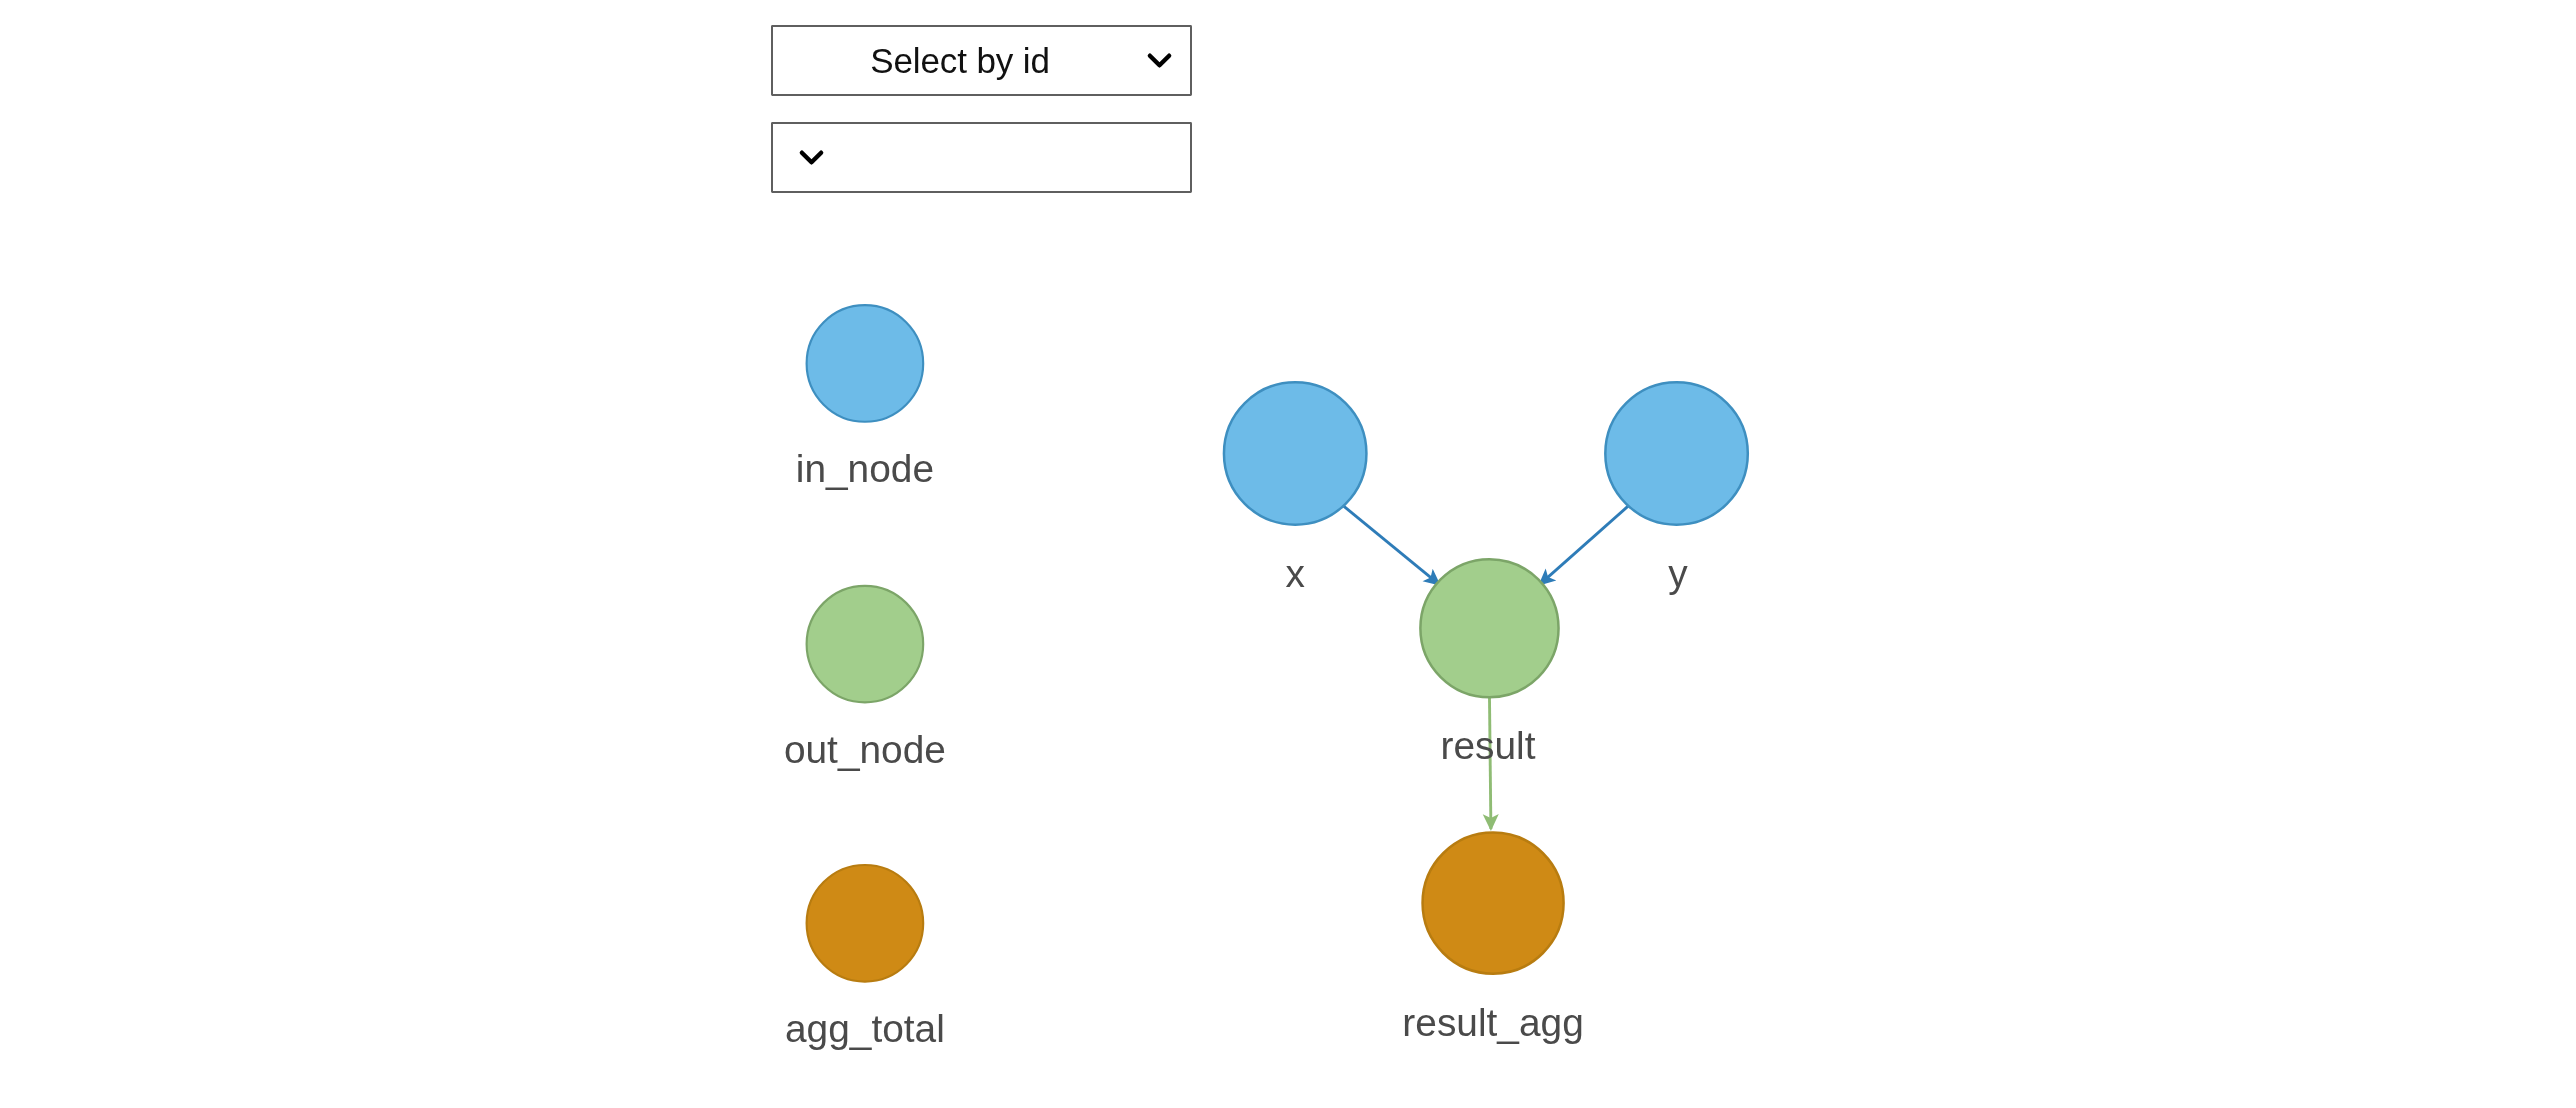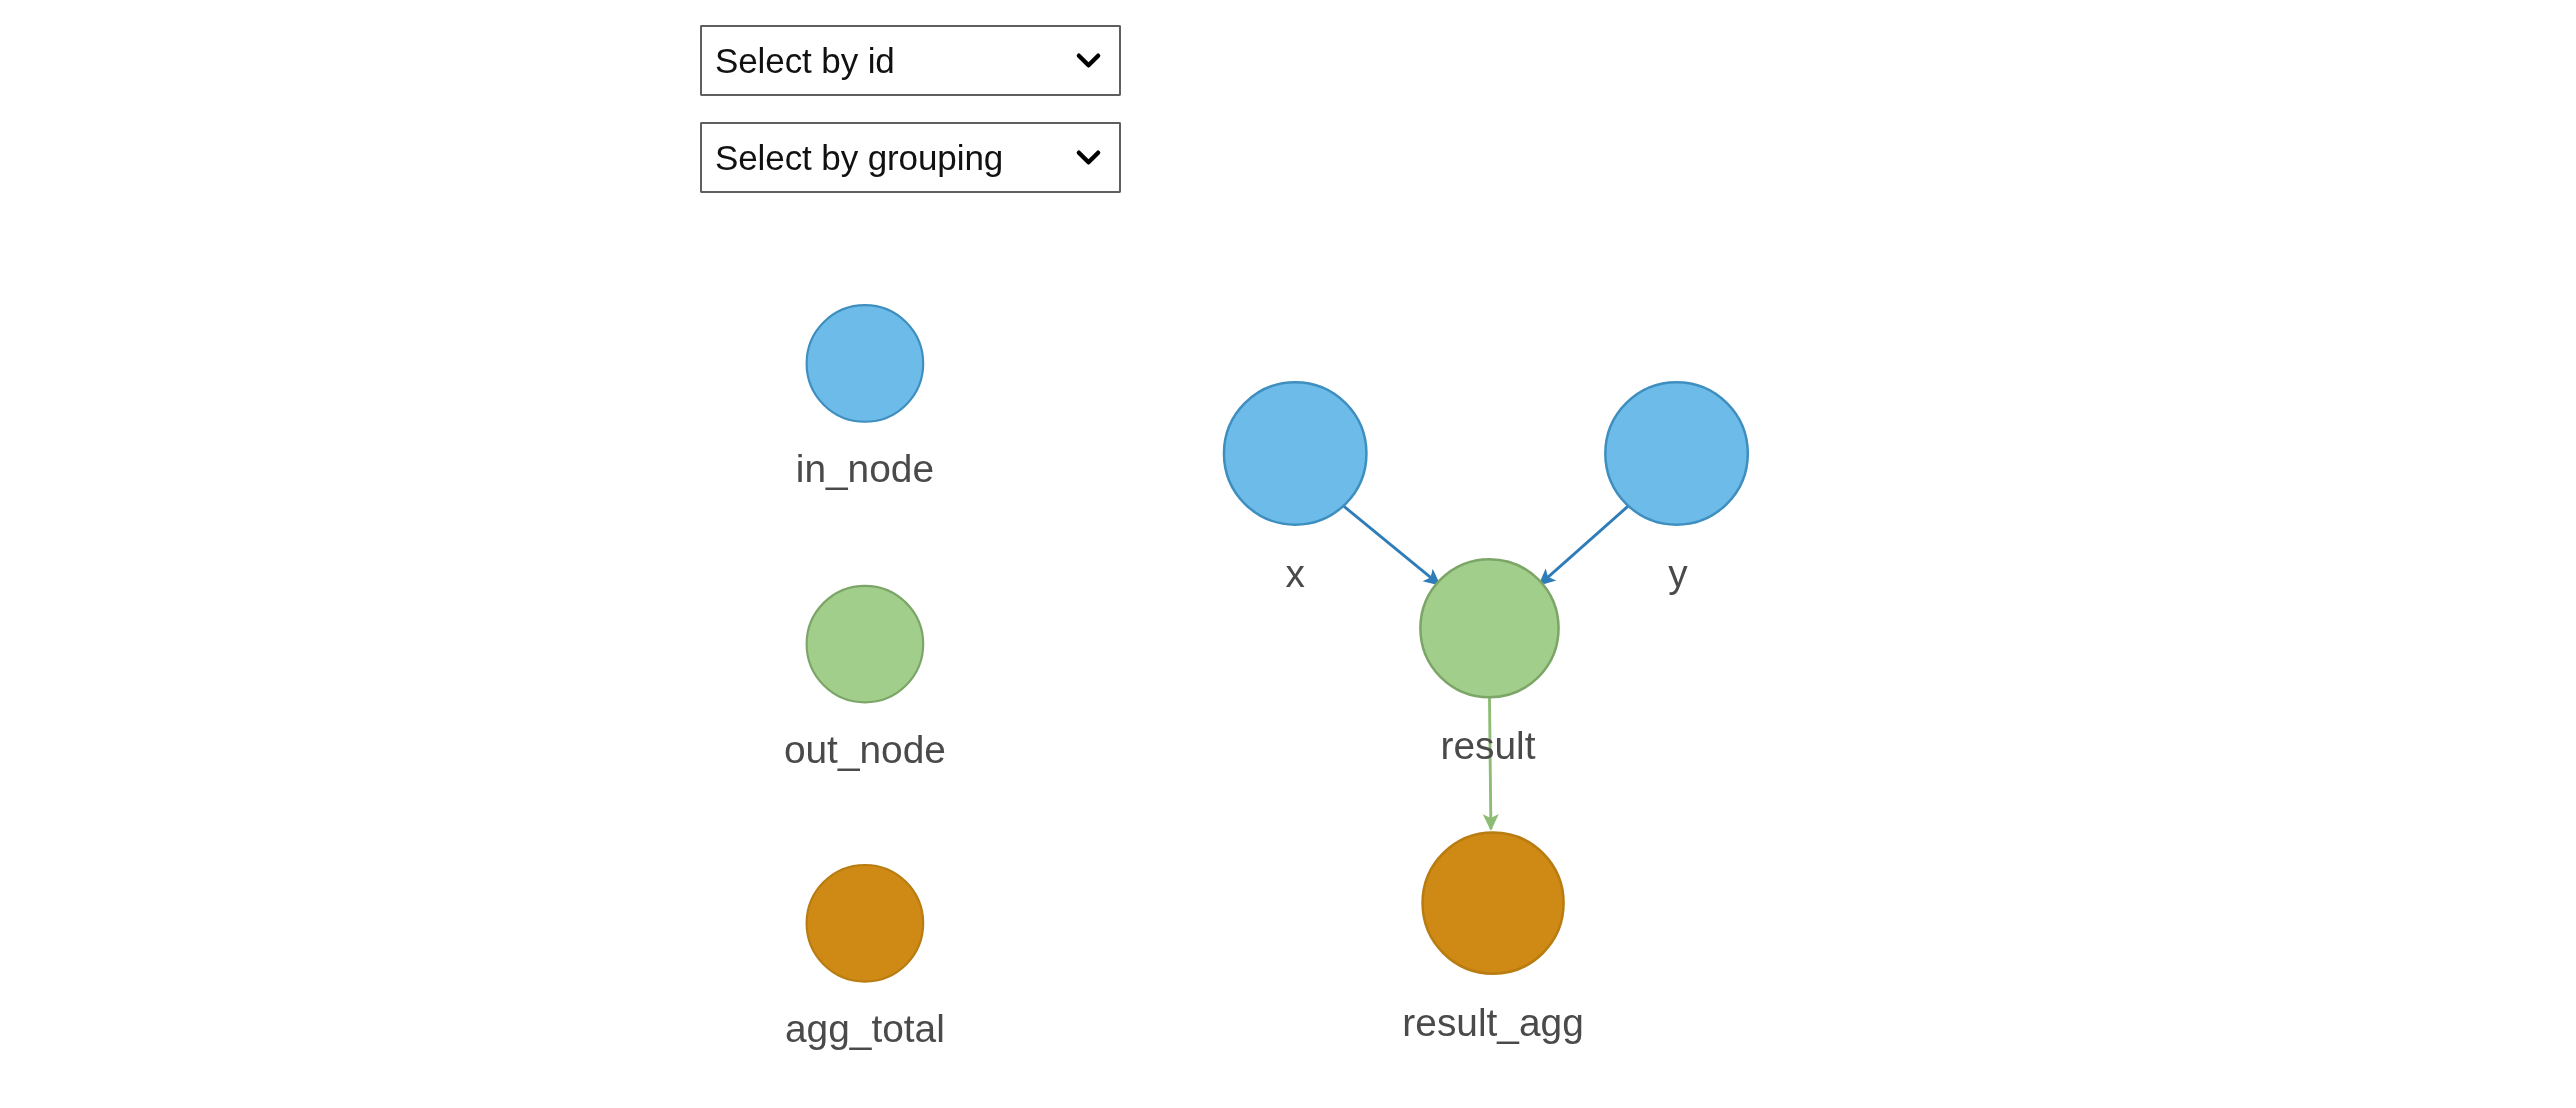--- a/index.html
+++ b/index.html
@@ -13,23 +13,24 @@
     height: 1109px;
     position: relative;
     overflow: hidden;
     font-family: "Liberation Sans", sans-serif;
     -webkit-font-smoothing: antialiased;
   }
 
   
   #controls {
     position: absolute;
-    left: 700px;
+    left: 771px;
     top: 25px;
     width: 432px;
+    text-align: center;
   }
   .select-wrap {
     position: relative;
     width: 421px;
     height: 71px;
     margin-bottom: 26px;
   }
   .select-box {
     box-sizing: border-box;
     width: 421px;
@@ -93,21 +94,20 @@
     <div class="select-box">
       <span class="select-label">Select by id</span>
       <svg class="chevron" viewBox="0 0 24 24" aria-hidden="true">
         <path d="M5 8.5 L12 15.5 L19 8.5" fill="none" stroke="#000000" stroke-width="3.2" stroke-linecap="round" stroke-linejoin="round"></path>
       </svg>
     </div>
   </div>
 
   <div class="select-wrap">
     <div class="select-box">
-      <span class="select-label">Select by grouping</span>
       <svg class="chevron" viewBox="0 0 24 24" aria-hidden="true">
         <path d="M5 8.5 L12 15.5 L19 8.5" fill="none" stroke="#000000" stroke-width="3.2" stroke-linecap="round" stroke-linejoin="round"></path>
       </svg>
     </div>
   </div>
 
 </div>
 
 <svg id="graph-canvas" viewBox="0 0 3580 1541">
 

